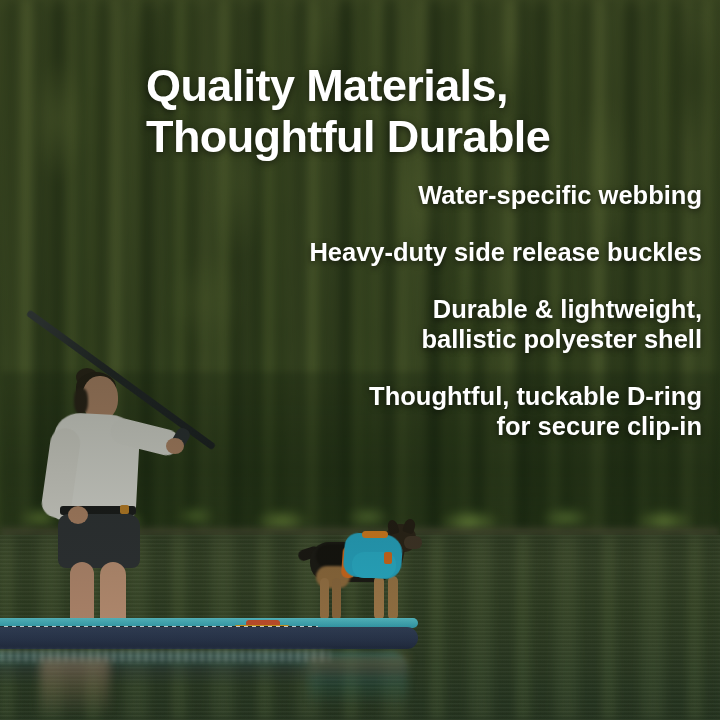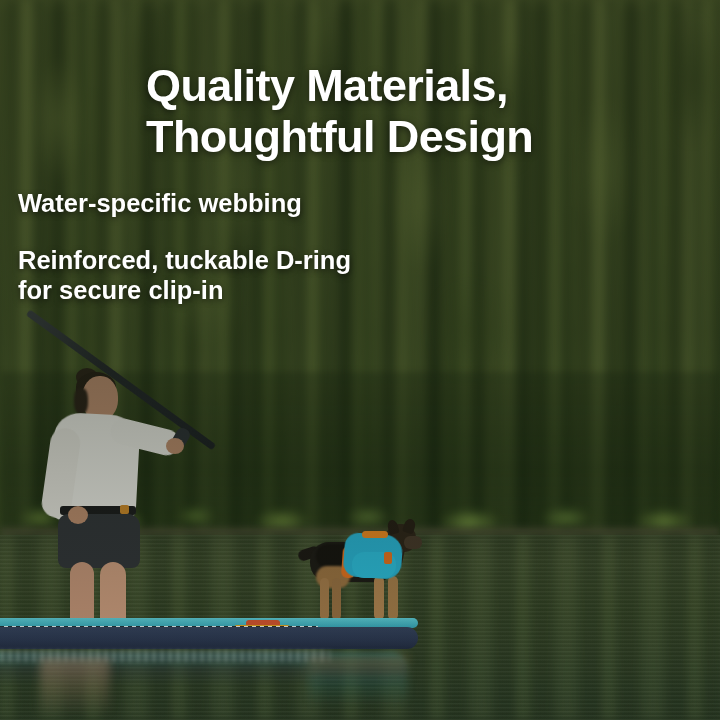--- a/index.html
+++ b/index.html
@@ -201,21 +201,21 @@
 
   
   .copy{position:absolute;left:0;top:8px;width:720px;height:720px;}
   .headline{
     position:absolute;left:146px;top:52px;width:480px;
     color:#ffffff;font-weight:700;font-size:45px;line-height:51px;
     letter-spacing:-.6px;
     text-shadow:0 2px 7px rgba(0,0,0,.55);
   }
   .headline .hl-line{display:block;white-space:nowrap;}
-  .features{position:absolute;left:18px;top:172px;width:684px;text-align:left;margin-top:8px;}
+  .features{position:absolute;left:18px;top:172px;width:684px;text-align:right;}
   .feature{
     color:#ffffff;font-weight:600;font-size:25.5px;line-height:30px;
     text-shadow:0 2px 6px rgba(0,0,0,.6);
     margin-bottom:27px;
   }
   .feature:last-child{margin-bottom:0;}
   .feature .f-line{display:block;white-space:nowrap;}
 </style>
 </head>
 <body>
@@ -291,34 +291,39 @@
     <div class="legrefl"></div>
     <div class="dogrefl"></div>
 
     <div class="scrim"></div>
   </div>
 
   <div class="copy">
 
     <div class="headline">
       <span class="hl-line">Quality Materials,</span>
-      <span class="hl-line">Thoughtful Design</span>
+      <span class="hl-line">Thoughtful Durable</span>
     </div>
 
     <div class="features">
 
       <div class="feature">
         <span class="f-line">Water-specific webbing</span>
       </div>
 
       <div class="feature">
+        <span class="f-line">Heavy-duty side release buckles</span>
       </div>
 
-
       <div class="feature">
-        <span class="f-line">Reinforced, tuckable D-ring</span>
+        <span class="f-line">Durable &amp; lightweight,</span>
+        <span class="f-line">ballistic polyester shell</span>
+      </div>
+
+      <div class="feature">
+        <span class="f-line">Thoughtful, tuckable D-ring</span>
         <span class="f-line">for secure clip-in</span>
       </div>
 
     </div>
   </div>
 
 </div>
 
 </body></html>

